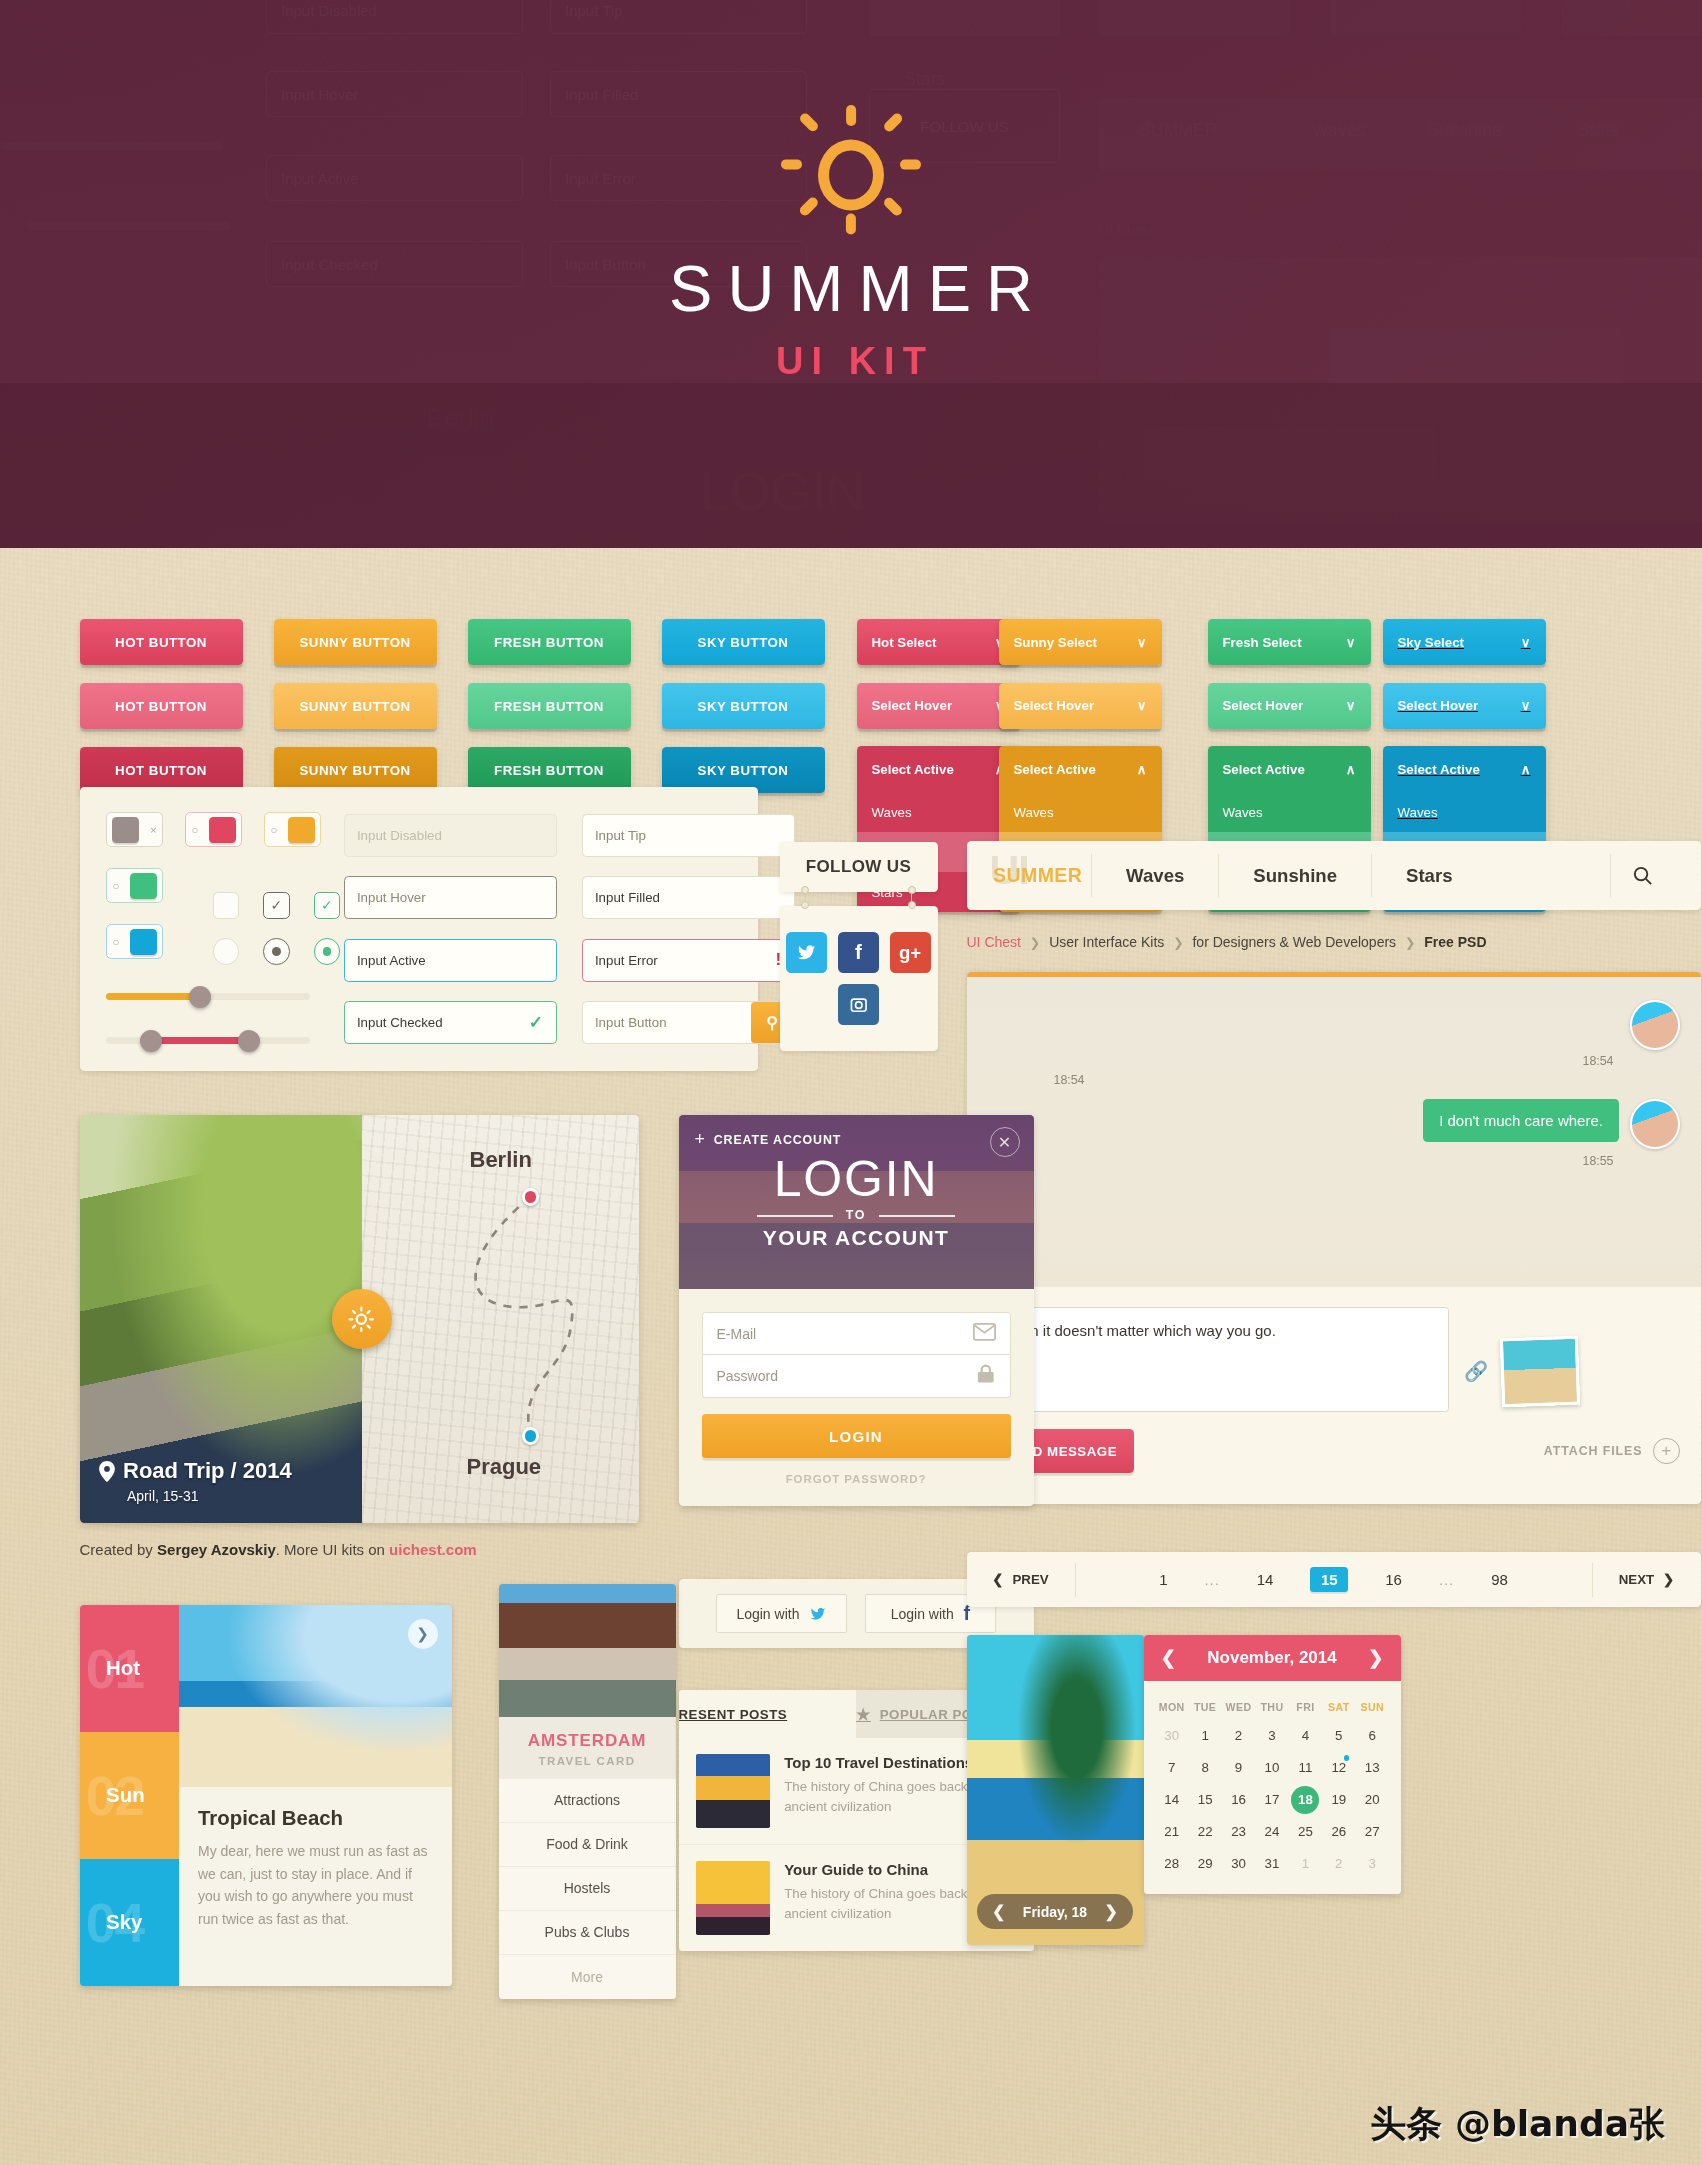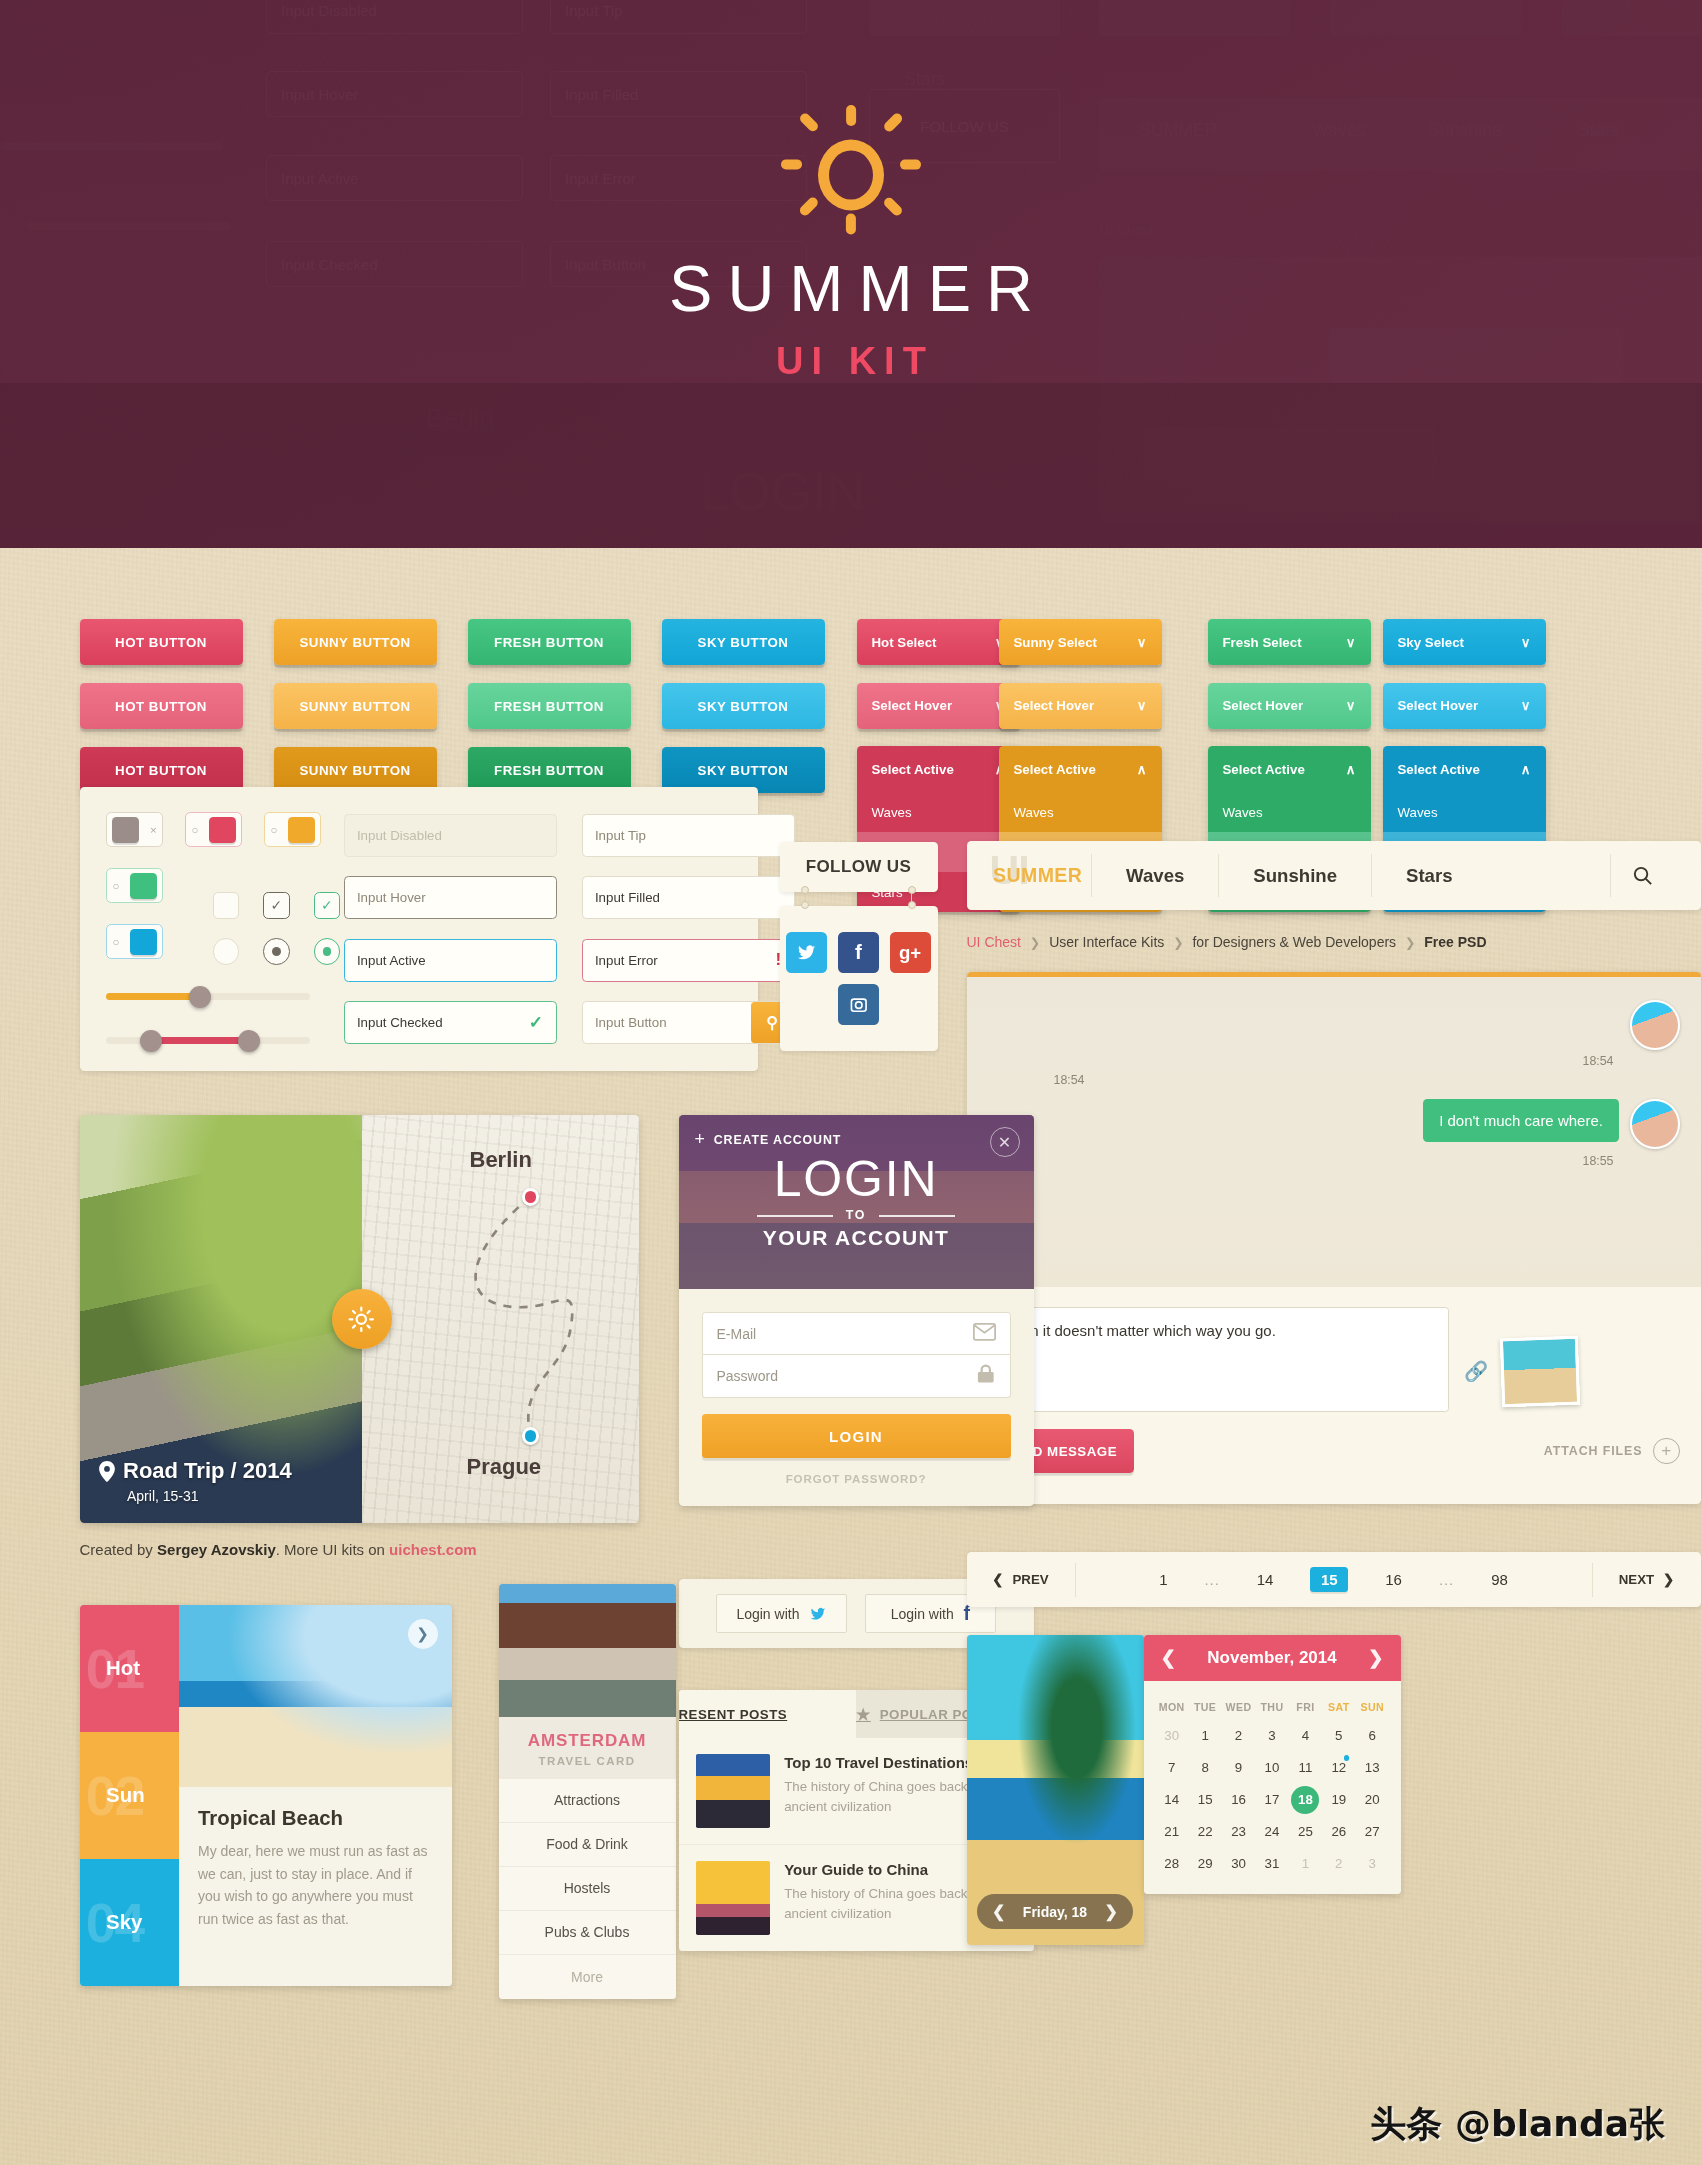--- a/index.html
+++ b/index.html
@@ -657,21 +657,21 @@
       <div class="sp-head fresh-bg">
         <span>Select Active</span>
         <span class="chev">∧</span>
       </div>
       <div class="sp-item fresh-bg">Waves</div>
       <div class="sp-item fresh-hl">Sunshine</div>
       <div class="sp-item fresh-bg">Stars</div>
     </div>
   </div>
 
-  <div class="selcol" style="left:1303px; top:71px;">
+  <div class="selcol" style="left:1303px; top:71px;text-decoration:underline;">
     <div class="sel c-sky">
       <span>Sky Select</span>
       <span class="chev">∨</span>
     </div>
     <div class="sel c-sky-h" style="margin-top:17.7px;">
       <span>Select Hover</span>
       <span class="chev">∨</span>
     </div>
     <div class="selpanel" style="margin-top:17.7px;">
       <div class="sp-head sky-bg">

